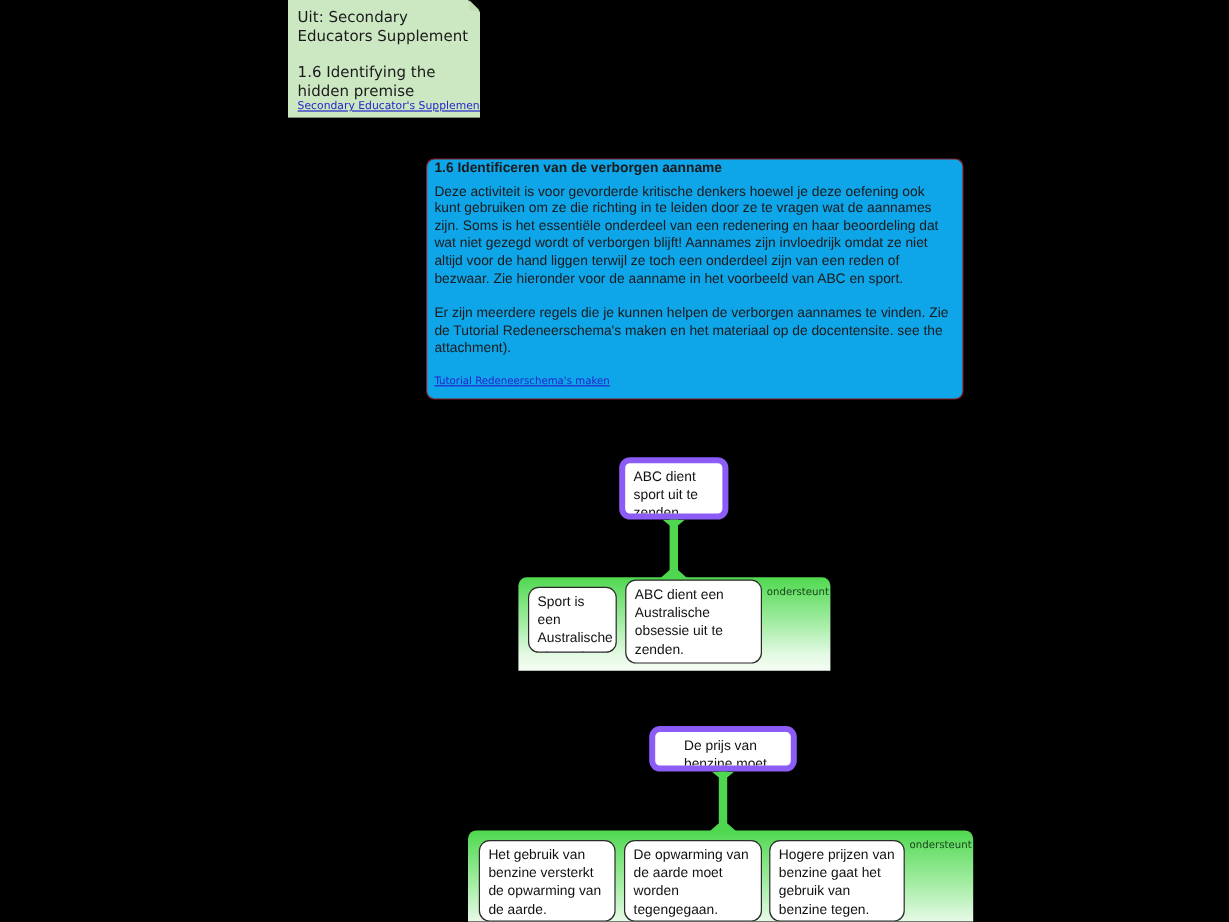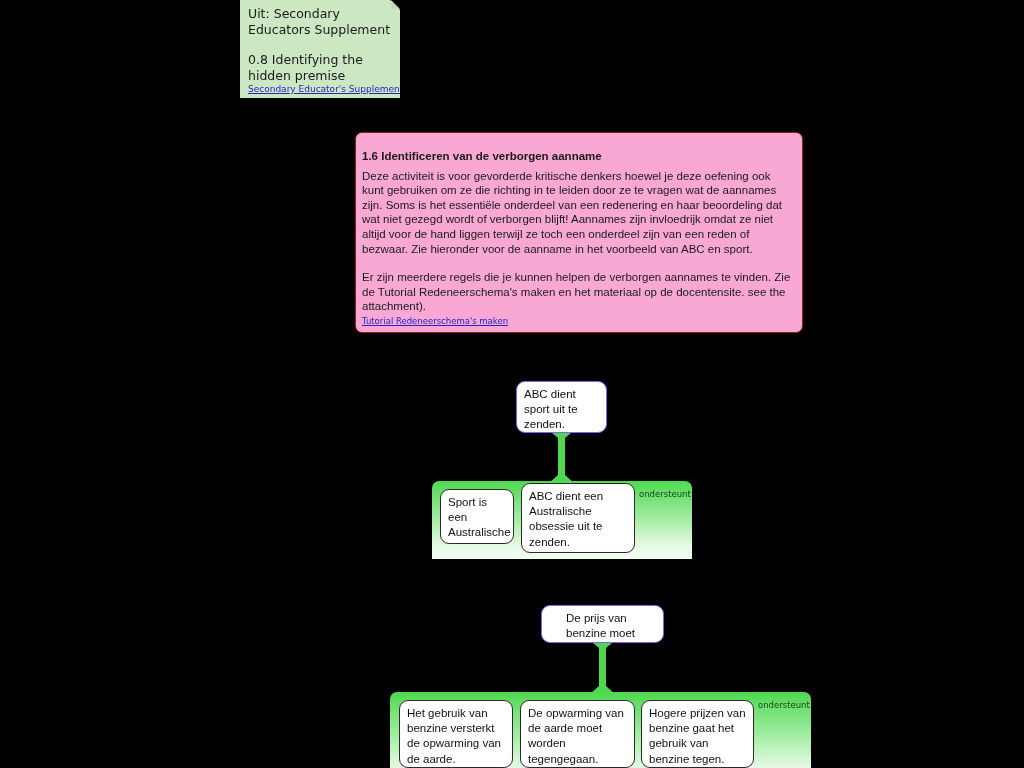--- a/index.html
+++ b/index.html
@@ -66,54 +66,54 @@
     white-space: nowrap;
   }
 
   
   .info-panel {
     position: absolute;
     left: 355px;
     top: 132px;
     width: 448px;
     height: 201px;
-    background: #f9a8d4;
+    background: #0ea5e9;
     border: 1px solid #8a1c1c;
     border-radius: 7px;
     box-sizing: border-box;
-    padding: 16px 8px 4px 6px;
+    padding: 0 8px 4px 6px;
     color: #1a1a1a;
     font-size: 11.5px;
     line-height: 14.6px;
     overflow: hidden;
   }
   .info-heading {
     font-weight: bold;
     font-size: 11.5px;
     margin: 0 0 5px 0;
   }
   .info-para { margin: 0; }
   .info-gap { height: 14px; }
   .info-link {
     color: #2424cc;
     font-family: "DejaVu Sans", sans-serif;
     font-size: 8.5px;
     line-height: 11px;
     text-decoration: underline;
-    margin-top: 2px;
+    margin-top: 15px;
     display: block;
   }
 
   
   .argmap { position: absolute; }
 
   .claim-box {
     position: absolute;
     background: #ffffff;
-    border: 1px solid #8b5cf6;
+    border: 5px solid #8b5cf6;
     border-radius: 9px;
     box-sizing: border-box;
     padding: 5px 7px 3px 7px;
     font-size: 11.5px;
     line-height: 15.2px;
     color: #111111;
     overflow: hidden;
   }
 
   .connector {
@@ -155,21 +155,21 @@
     overflow: hidden;
   }
 </style>
 </head>
 <body>
 
 <div class="sticky-note">
   <div class="fold"></div>
   <div class="fold-inner"></div>
   <p class="sticky-title">Uit: Secondary Educators Supplement</p>
-  <p class="sticky-sub">0.8 Identifying the hidden premise</p>
+  <p class="sticky-sub">1.6 Identifying the hidden premise</p>
   <a class="sticky-link" href="#">Secondary Educator's Supplement</a>
 </div>
 
 <div class="info-panel">
   <div class="info-heading">1.6 Identificeren van de verborgen aanname</div>
   <p class="info-para">Deze activiteit is voor gevorderde kritische denkers hoewel je deze oefening ook kunt gebruiken om ze die richting in te leiden door ze te vragen wat de aannames zijn. Soms is het essentiële onderdeel van een redenering en haar beoordeling dat wat niet gezegd wordt of verborgen blijft! Aannames zijn invloedrijk omdat ze niet altijd voor de hand liggen terwijl ze toch een onderdeel zijn van een reden of bezwaar. Zie hieronder voor de aanname in het voorbeeld van ABC en sport.</p>
   <div class="info-gap"></div>
   <p class="info-para">Er zijn meerdere regels die je kunnen helpen de verborgen aannames te vinden. Zie de Tutorial Redeneerschema's maken en het materiaal op de docentensite. see the attachment).</p>
   <a class="info-link" href="#">Tutorial Redeneerschema's maken</a>
 </div>

